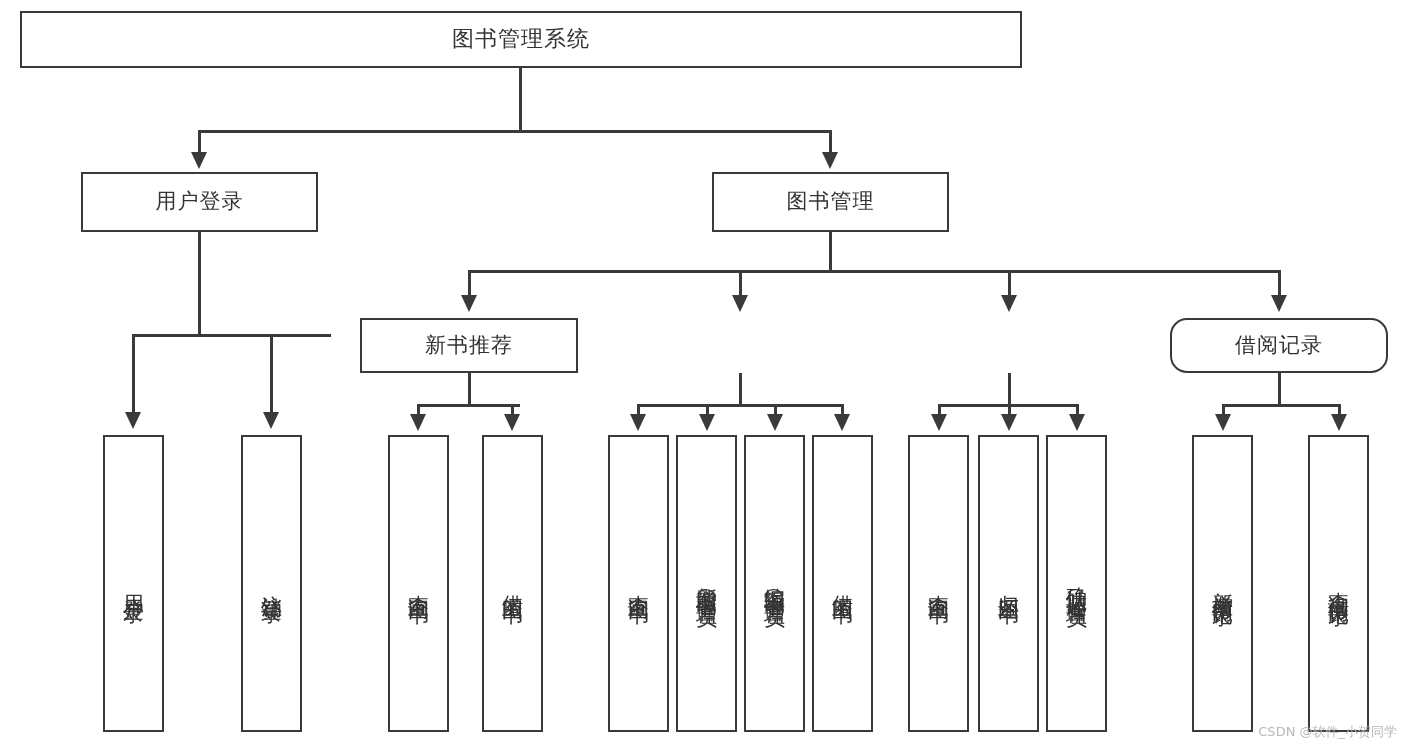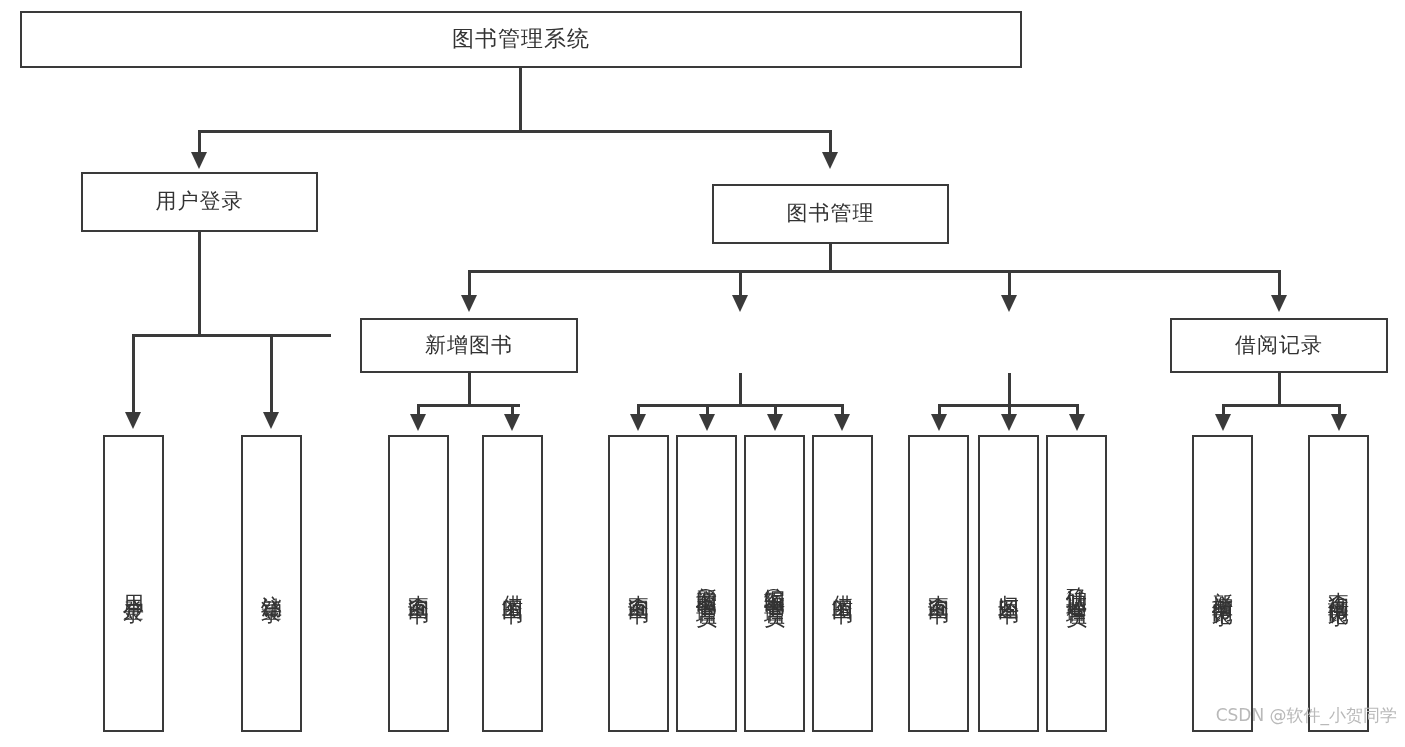--- a/index.html
+++ b/index.html
@@ -60,22 +60,22 @@
     width: 0;
     height: 0;
     border-left: 8px solid transparent;
     border-right: 8px solid transparent;
     border-top: 17px solid #3a3a3a;
     z-index: 2;
   }
   #watermark {
     position: absolute;
     right: 8px;
-    bottom: 20px;
-    font-size: 17px;
+    bottom: 6px;
+    font-size: 13px;
     color: #b9b9b9;
     z-index: 5;
     white-space: nowrap;
     font-family: "DejaVu Sans", "Liberation Sans", sans-serif;
   }
 </style>
 </head>
 <body>
 
 <div id="canvas">
@@ -89,21 +89,21 @@
   <div class="edge h" style="left:198px; top:130px; width:633px;"></div>
 
   <div class="edge v" style="left:198px; top:130px; height:25px;"></div>
   <div class="arrow" style="left:191px; top:152px;"></div>
   <div class="edge v" style="left:829px; top:130px; height:25px;"></div>
   <div class="arrow" style="left:822px; top:152px;"></div>
 
   <div class="node horiz" style="left:81px; top:172px; width:237px; height:60px;">
     <span>用户登录</span>
   </div>
-  <div class="node horiz" style="left:712px; top:172px; width:237px; height:60px;margin-top:12px;">
+  <div class="node horiz" style="left:712px; top:172px; width:237px; height:60px;">
     <span>图书管理</span>
   </div>
 
   <div class="edge v" style="left:198px; top:232px; height:103px;"></div>
   <div class="edge h" style="left:132px; top:334px; width:199px;"></div>
   <div class="edge v" style="left:132px; top:334px; height:82px;"></div>
   <div class="arrow" style="left:125px; top:412px;"></div>
   <div class="edge v" style="left:270px; top:334px; height:82px;"></div>
   <div class="arrow" style="left:263px; top:412px;"></div>
 
@@ -112,23 +112,23 @@
   <div class="edge v" style="left:468px; top:270px; height:28px;"></div>
   <div class="arrow" style="left:461px; top:295px;"></div>
   <div class="edge v" style="left:739px; top:270px; height:28px;"></div>
   <div class="arrow" style="left:732px; top:295px;"></div>
   <div class="edge v" style="left:1008px; top:270px; height:28px;"></div>
   <div class="arrow" style="left:1001px; top:295px;"></div>
   <div class="edge v" style="left:1278px; top:270px; height:28px;"></div>
   <div class="arrow" style="left:1271px; top:295px;"></div>
 
   <div class="node horiz" style="left:360px; top:318px; width:218px; height:55px;">
-    <span>新增图书</span>
-  </div>
-  <div class="node horiz" style="left:1170px; top:318px; width:218px; height:55px;">
+    <span>新书推荐</span>
+  </div>
+  <div class="node horiz" style="left:1170px; top:318px; width:218px; height:55px;border-radius:17px;">
     <span>借阅记录</span>
   </div>
 
   <div class="edge v" style="left:468px; top:373px; height:33px;"></div>
   <div class="edge h" style="left:417px; top:404px; width:103px;"></div>
   <div class="edge v" style="left:417px; top:404px; height:13px;"></div>
   <div class="arrow" style="left:410px; top:414px;"></div>
   <div class="edge v" style="left:511px; top:404px; height:13px;"></div>
   <div class="arrow" style="left:504px; top:414px;"></div>
 

